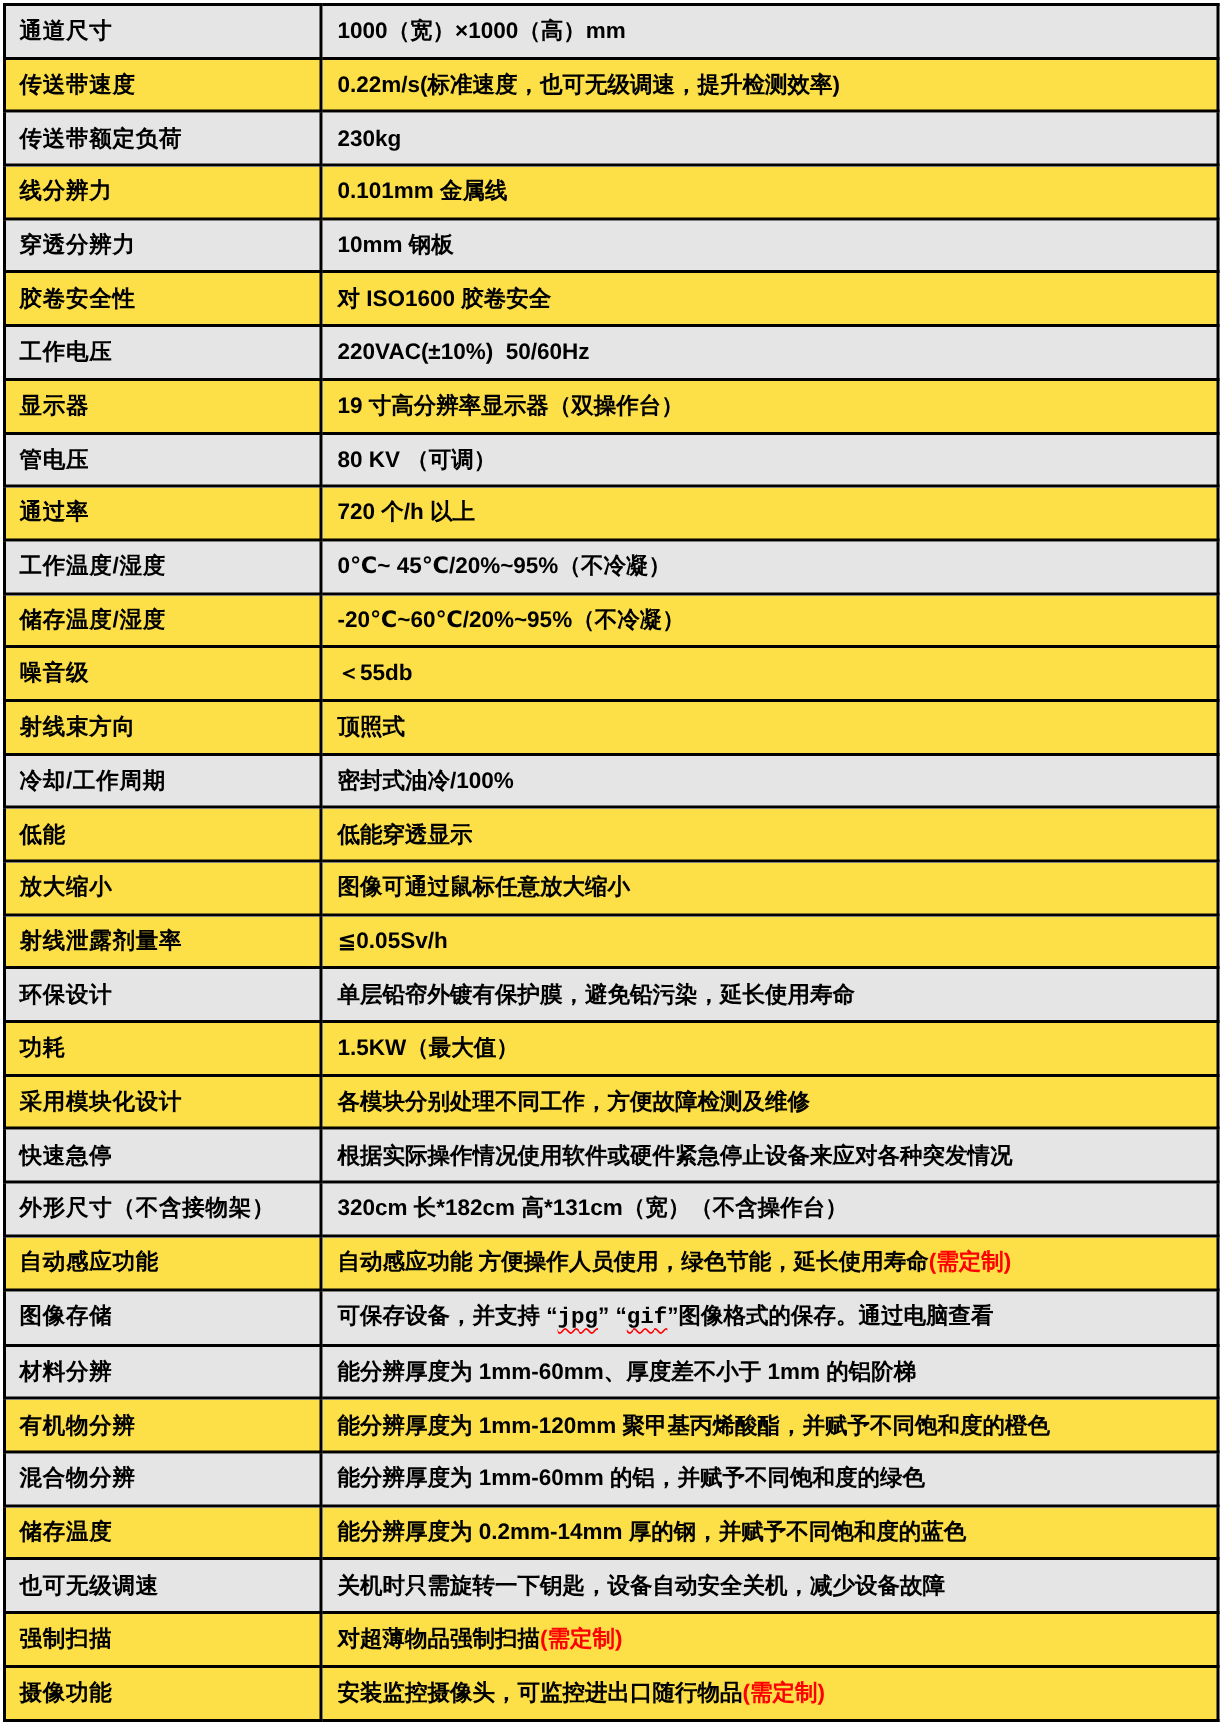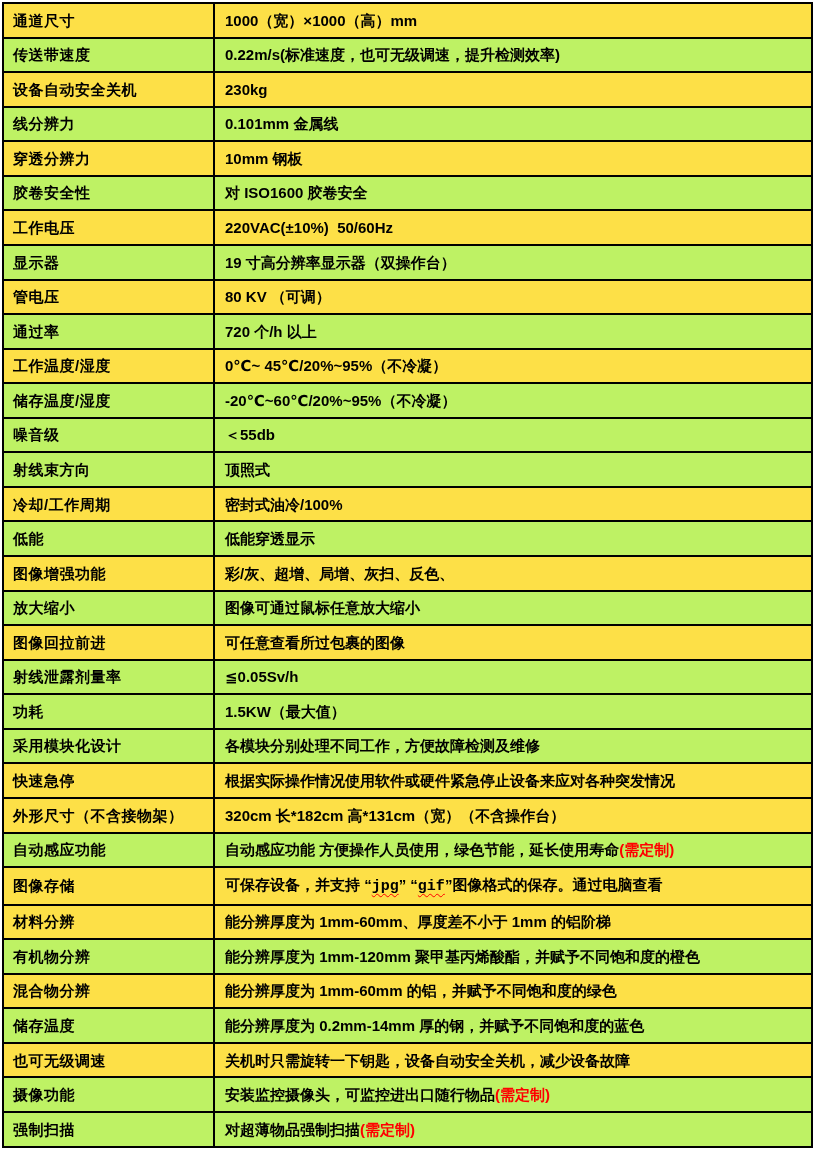--- a/index.html
+++ b/index.html
@@ -19,22 +19,22 @@
     font-weight: 700;
     font-size: 15px;
     color: #000000;
     vertical-align: middle;
     overflow: hidden;
     white-space: pre-wrap;
     line-height: 1.15;
   }
   td.label-cell { width: 211px; padding: 2px 4px 2px 9px; letter-spacing: 0.5px; }
   td.value-cell { padding: 2px 20px 2px 10px; }
-  tr.shaded td { background: #fde047; }
-  tr.plain td  { background: #bef264; }
+  tr.shaded td { background: #e5e5e5; }
+  tr.plain td  { background: #fde047; }
   .seg { white-space: pre-wrap; }
   .seg.red { color: #ff0000; }
   .seg.wavy {
     text-decoration-line: underline;
     text-decoration-style: wavy;
     text-decoration-color: #ff0000;
     text-decoration-thickness: 1px;
     text-underline-offset: 3px;
     font-family: Liberation Mono, monospace;
   }
@@ -46,21 +46,21 @@
   <tbody>
       <tr class="shaded">
         <td class="label-cell">通道尺寸</td>
         <td class="value-cell"><span class="seg">1000（宽）×1000（高）mm</span></td>
       </tr>
       <tr class="plain">
         <td class="label-cell">传送带速度</td>
         <td class="value-cell"><span class="seg">0.22m/s(标准速度，也可无级调速，提升检测效率)</span></td>
       </tr>
       <tr class="shaded">
-        <td class="label-cell">设备自动安全关机</td>
+        <td class="label-cell">传送带额定负荷</td>
         <td class="value-cell"><span class="seg">230kg</span></td>
       </tr>
       <tr class="plain">
         <td class="label-cell">线分辨力</td>
         <td class="value-cell"><span class="seg">0.101mm 金属线</span></td>
       </tr>
       <tr class="shaded">
         <td class="label-cell">穿透分辨力</td>
         <td class="value-cell"><span class="seg">10mm 钢板</span></td>
       </tr>
@@ -101,35 +101,31 @@
         <td class="value-cell"><span class="seg">顶照式</span></td>
       </tr>
       <tr class="shaded">
         <td class="label-cell">冷却/工作周期</td>
         <td class="value-cell"><span class="seg">密封式油冷/100%</span></td>
       </tr>
       <tr class="plain">
         <td class="label-cell">低能</td>
         <td class="value-cell"><span class="seg">低能穿透显示</span></td>
       </tr>
-      <tr class="shaded">
-        <td class="label-cell">图像增强功能</td>
-        <td class="value-cell"><span class="seg">彩/灰、超增、局增、灰扫、反色、</span></td>
-      </tr>
       <tr class="plain">
         <td class="label-cell">放大缩小</td>
         <td class="value-cell"><span class="seg">图像可通过鼠标任意放大缩小</span></td>
       </tr>
-      <tr class="shaded">
-        <td class="label-cell">图像回拉前进</td>
-        <td class="value-cell"><span class="seg">可任意查看所过包裹的图像</span></td>
-      </tr>
       <tr class="plain">
         <td class="label-cell">射线泄露剂量率</td>
         <td class="value-cell"><span class="seg">≦0.05Sv/h</span></td>
+      </tr>
+      <tr class="shaded">
+        <td class="label-cell">环保设计</td>
+        <td class="value-cell"><span class="seg">单层铅帘外镀有保护膜，避免铅污染，延长使用寿命</span></td>
       </tr>
       <tr class="plain">
         <td class="label-cell">功耗</td>
         <td class="value-cell"><span class="seg">1.5KW（最大值）</span></td>
       </tr>
       <tr class="plain">
         <td class="label-cell">采用模块化设计</td>
         <td class="value-cell"><span class="seg">各模块分别处理不同工作，方便故障检测及维修</span></td>
       </tr>
       <tr class="shaded">
@@ -162,21 +158,21 @@
       </tr>
       <tr class="plain">
         <td class="label-cell">储存温度</td>
         <td class="value-cell"><span class="seg">能分辨厚度为 0.2mm-14mm 厚的钢，并赋予不同饱和度的蓝色</span></td>
       </tr>
       <tr class="shaded">
         <td class="label-cell">也可无级调速</td>
         <td class="value-cell"><span class="seg">关机时只需旋转一下钥匙，设备自动安全关机，减少设备故障</span></td>
       </tr>
       <tr class="plain">
+        <td class="label-cell">强制扫描</td>
+        <td class="value-cell"><span class="seg">对超薄物品强制扫描</span><span class="seg red">(需定制)</span></td>
+      </tr>
+      <tr class="plain">
         <td class="label-cell">摄像功能</td>
         <td class="value-cell"><span class="seg">安装监控摄像头，可监控进出口随行物品</span><span class="seg red">(需定制)</span></td>
-      </tr>
-      <tr class="plain">
-        <td class="label-cell">强制扫描</td>
-        <td class="value-cell"><span class="seg">对超薄物品强制扫描</span><span class="seg red">(需定制)</span></td>
       </tr>
     </tbody>
 </table>
 
 </body></html>

